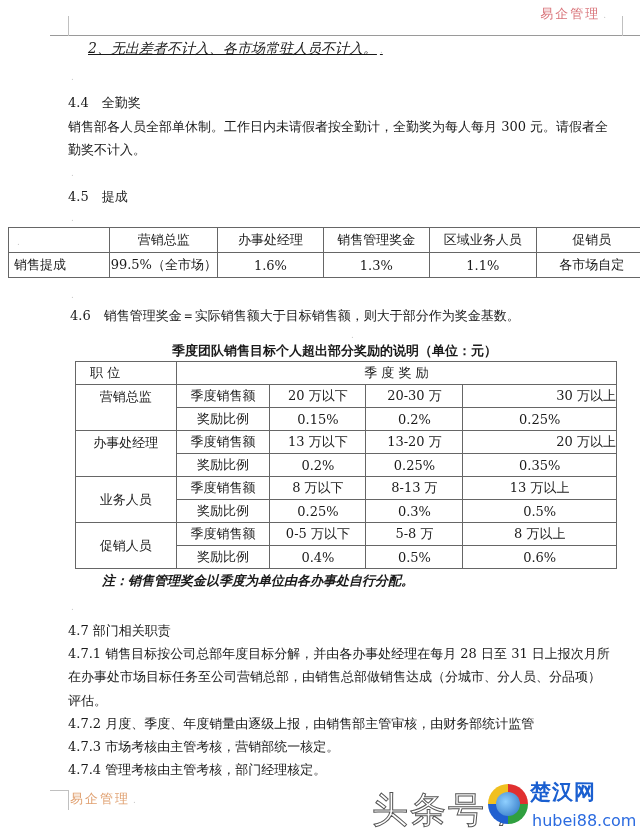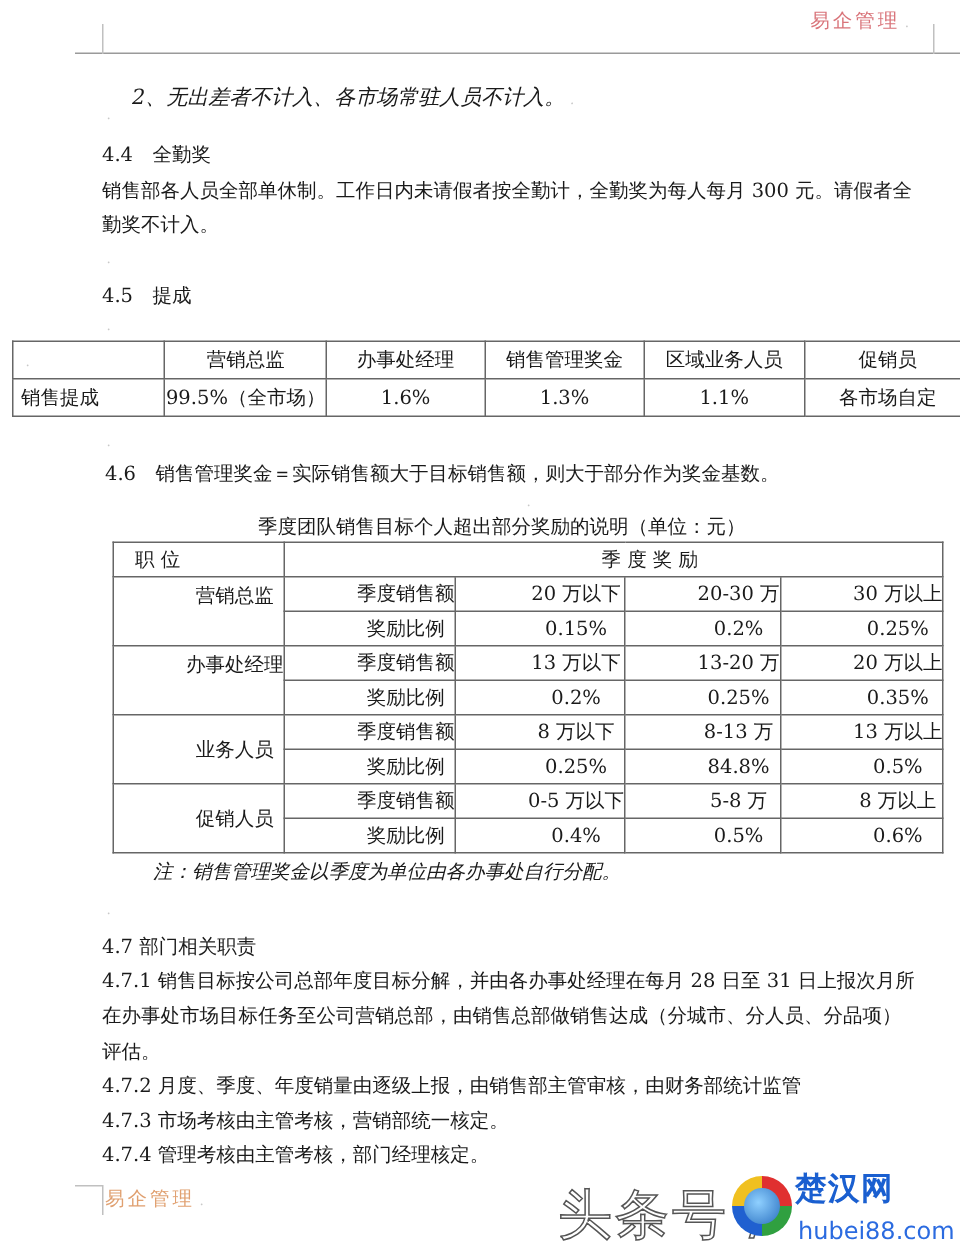--- a/index.html
+++ b/index.html
@@ -8,32 +8,32 @@
     background:#ffffff; color:#1a1a1a;
     font-family: "DejaVu Serif", "Liberation Serif", serif;
     font-size:13px;
   }
   .abs { position:absolute; white-space:nowrap; }
   .mark { color:#c8c8c8; font-size:9px; margin-left:3px; }
   .header-brand { color:#d9747a; font-size:13px; letter-spacing:2px; }
   .footer-brand { color:#e0a070; font-size:13px; letter-spacing:2px; }
   .rule { position:absolute; background:#9a9a9a; }
   .italic { font-style:italic; }
-  .bold { font-weight:normal;text-align:right; }
+  .bold { font-weight:bold;text-align:right; }
   p.line { margin:0; }
 
   table { border-collapse:collapse; position:absolute; font-size:13px; }
   td { border:1px solid #666; padding:0; text-align:center; vertical-align:middle; white-space:nowrap; }
 
   #t1 { left:8px; top:227px; width:640px; }
   #t1 td { height:24px; }
   #t1 td.first { text-align:left; padding-left:5px; }
 
   #t2 { left:75px; top:361px; width:542px; }
-  #t2 td { height:22px;padding-left:48px; }
+  #t2 td { height:22px; }
   #t2 td.hdr-left { text-align:left; padding-left:14px; }
   #t2 td.left { text-align:right; padding-left:8px; }
 
   .wm-text { color:#ffffff; font-family:"DejaVu Sans", sans-serif; font-size:36px;
              -webkit-text-stroke:1px #555; letter-spacing:2px; }
   .wm-brand { color:#1a5fd0; font-family:"DejaVu Sans", sans-serif; font-weight:bold; font-size:30px; letter-spacing:1px;
               text-shadow: 1px 1px 0 #fff, -1px -1px 0 #fff; }
   .wm-url { color:#2b6be0; font-family:"DejaVu Sans", sans-serif; font-size:16px; }
   .logo-circle { position:absolute; width:40px; height:40px; border-radius:50%;
      background: conic-gradient(#e03030 0 25%, #30a040 25% 50%, #2060d0 50% 75%, #f0c020 75% 100%); }
@@ -43,21 +43,21 @@
 </head>
 <body>
 
 <div class="abs header-brand" style="right:32px; top:5px;">
   <span>易企管理</span><span class="mark">.</span>
 </div>
 <div class="rule" style="left:50px; top:35px; width:590px; height:1px;"></div>
 <div class="rule" style="left:68px; top:16px; width:1px; height:20px; background:#c0c0c0;"></div>
 <div class="rule" style="left:622px; top:16px; width:1px; height:20px; background:#c0c0c0;"></div>
 
-<p class="abs line italic" style="left:88px; top:56px; font-size:14px;">
+<p class="abs line italic" style="left:88px; top:40px; font-size:14px;text-decoration:underline;">
   <span>2、无出差者不计入、各市场常驻人员不计入。</span><span class="mark">.</span>
 </p>
 <span class="abs mark" style="left:68px; top:72px;">.</span>
 
 <p class="abs line" style="left:68px; top:94px;">4.4　全勤奖</p>
 <p class="abs line" style="left:68px; top:118px;">销售部各人员全部单休制。工作日内未请假者按全勤计，全勤奖为每人每月 300 元。请假者全</p>
 <p class="abs line" style="left:68px; top:141px;">勤奖不计入。</p>
 
 <span class="abs mark" style="left:68px; top:168px;">.</span>
 
@@ -131,21 +131,21 @@
   <tr>
     <td rowspan="2">业务人员</td>
     <td>季度销售额</td>
     <td>8 万以下</td>
     <td>8-13 万</td>
     <td>13 万以上</td>
   </tr>
   <tr>
     <td>奖励比例</td>
     <td>0.25%</td>
-    <td>84.8%</td>
+    <td>0.3%</td>
     <td>0.5%</td>
   </tr>
 
   <tr>
     <td rowspan="2">促销人员</td>
     <td>季度销售额</td>
     <td>0-5 万以下</td>
     <td>5-8 万</td>
     <td>8 万以上</td>
   </tr>

